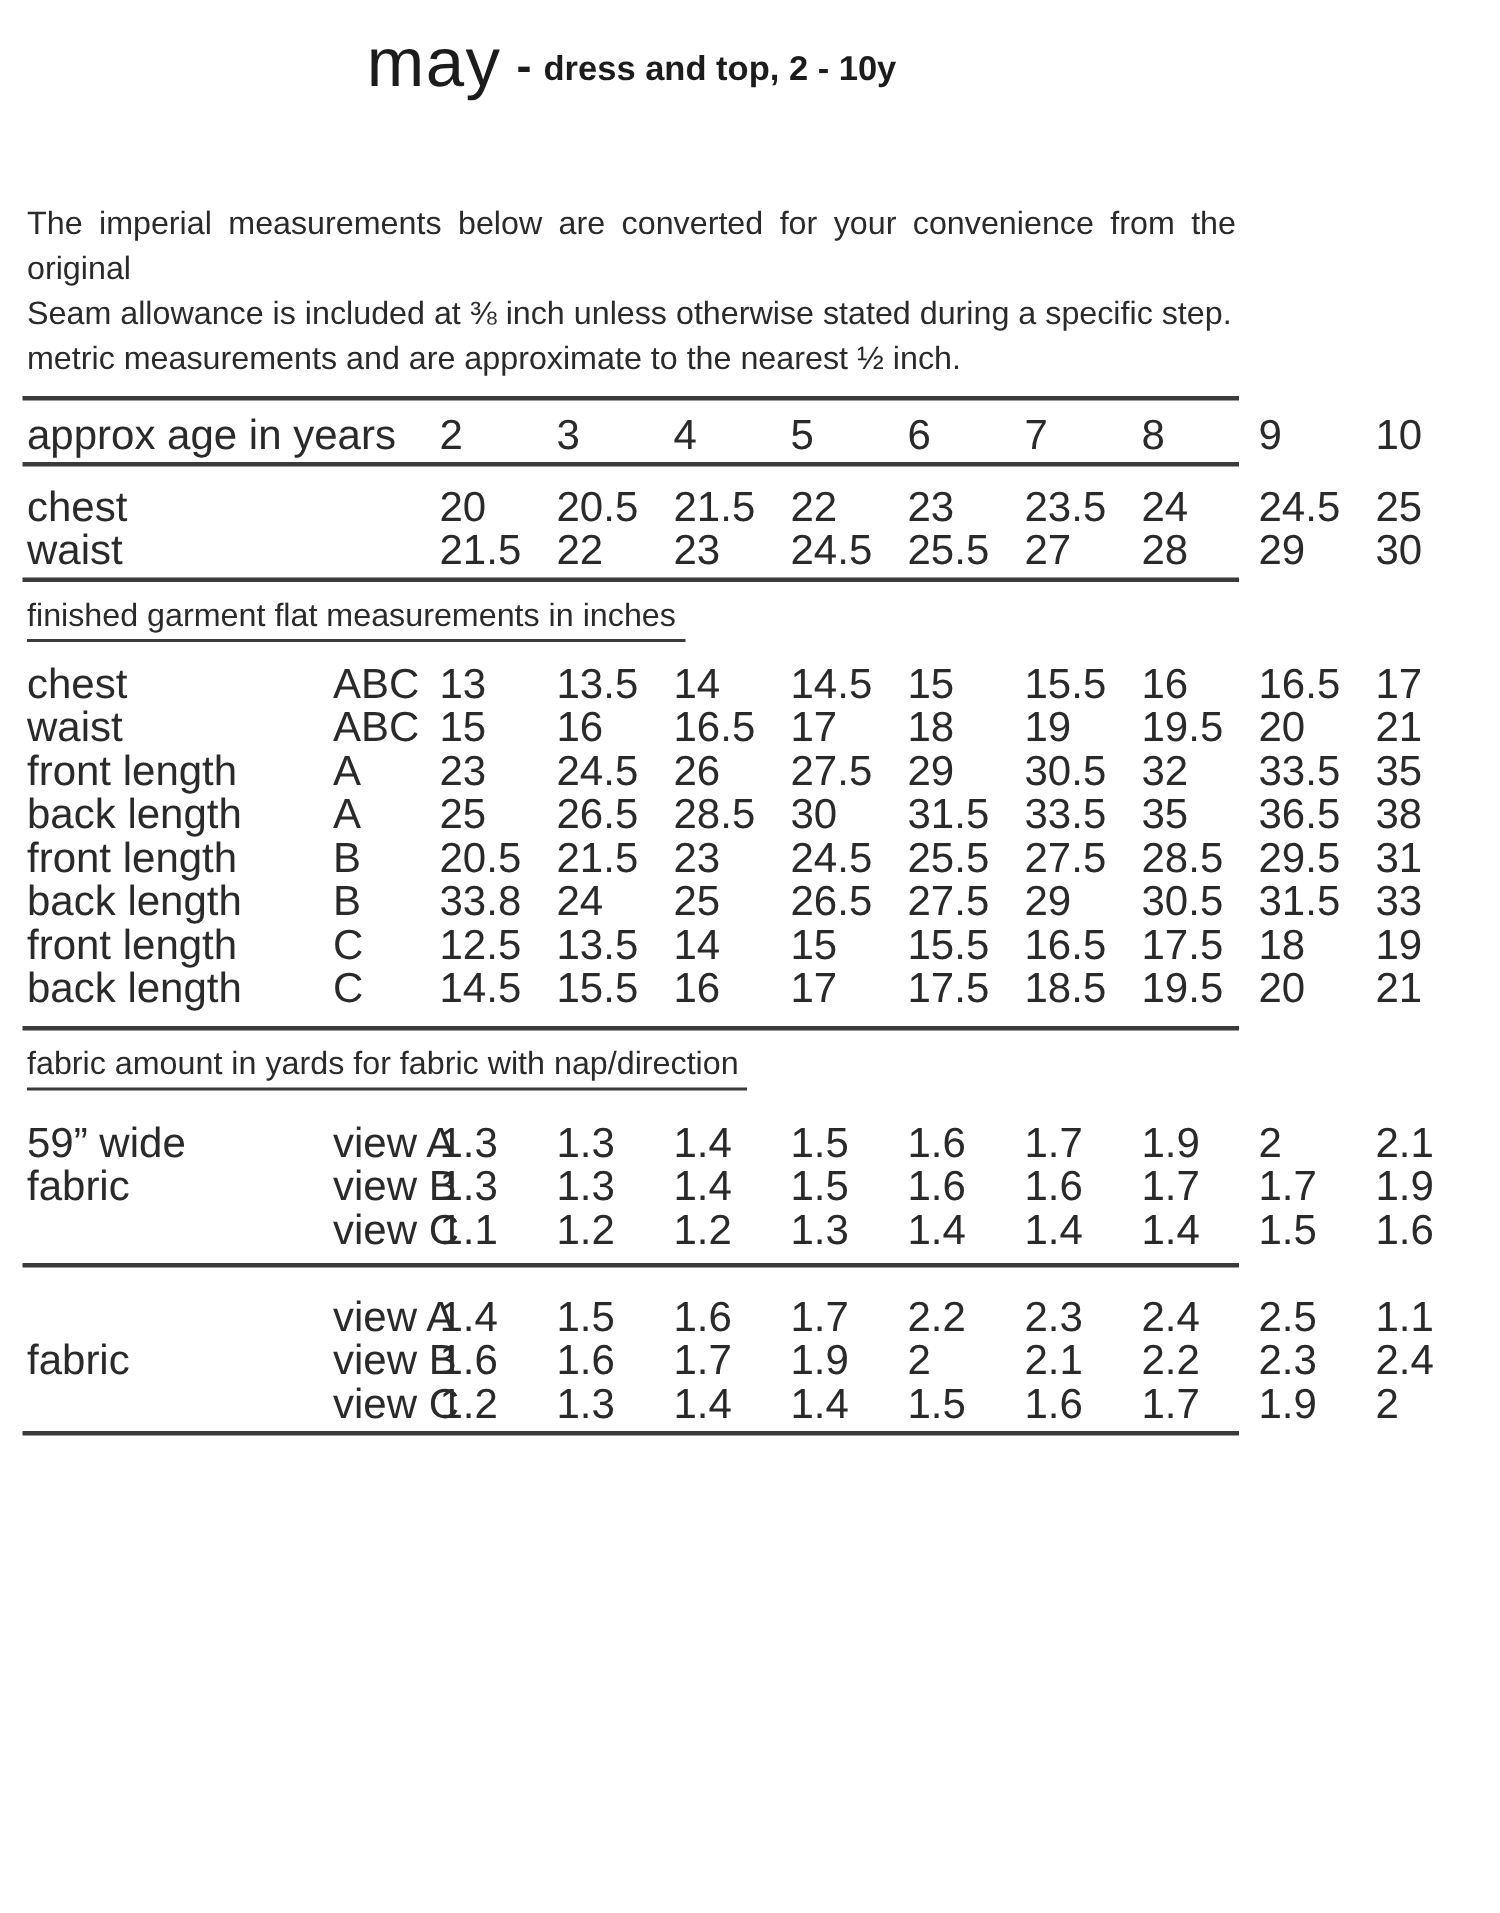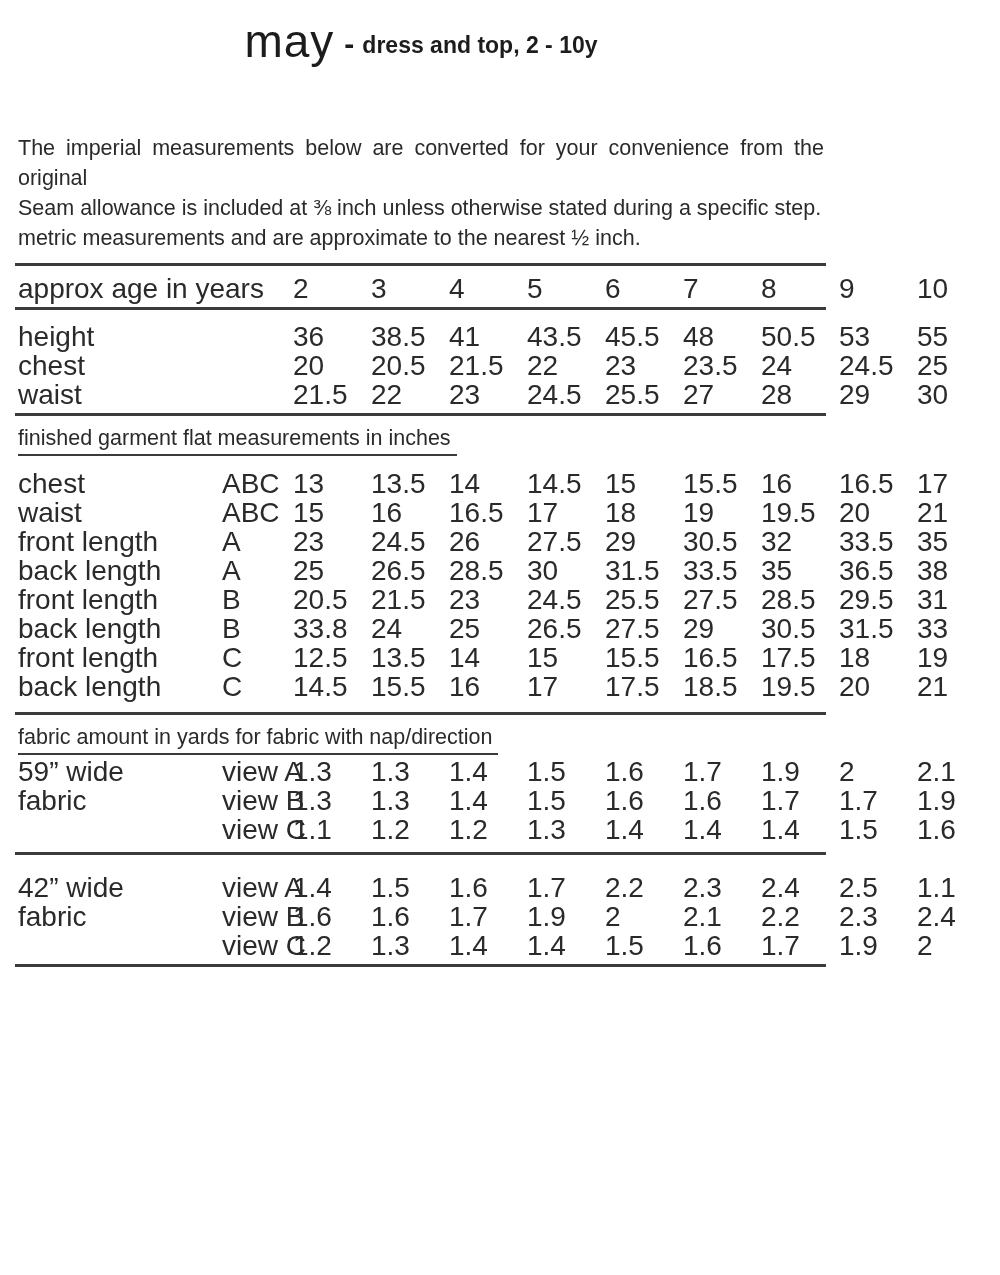--- a/index.html
+++ b/index.html
@@ -33,21 +33,21 @@
   .content { padding:0 18px; }
 
   
   .sec-head { font-size:21.5px; line-height:26px; color:#2a2a2a; }
   .sec-head span {
     display:inline-block;
     border-bottom:2px solid #3b3b3b;
     padding-bottom:3px; padding-right:6px;
   }
   .mt9 { margin-top:9px; } .mt13 { margin-top:13px; } .mt18 { margin-top:18px; }
-  .mt12 { margin-top:12px; } .mt10b { margin-top:2px; }
+  .mt12 { margin-top:12px; } .mt10b { margin-top:20px; }
 
   
   .trow {
     display:grid;
     grid-template-columns:204px 71px repeat(8,78px) 1fr;
     font-size:28px; line-height:29px; color:#2a2a2a;
     align-items:baseline;
   }
   .agerow { padding:8px 0 0 0; }
   .lbl { grid-column:1; white-space:nowrap; }
@@ -86,32 +86,20 @@
         <span class="num">10</span>
       </div>
   </div>
 
   <hr class="rule mt4">
 
   <div class="content">
 
     <div class="mt12">
       <div class="trow">
-        <span class="lbl span2">height</span>
-      <span class="num">36</span>
-          <span class="num">38.5</span>
-          <span class="num">41</span>
-          <span class="num">43.5</span>
-          <span class="num">45.5</span>
-          <span class="num">48</span>
-          <span class="num">50.5</span>
-          <span class="num">53</span>
-          <span class="num">55</span>
-        </div>
-      <div class="trow">
         <span class="lbl span2">chest</span>
       <span class="num">20</span>
           <span class="num">20.5</span>
           <span class="num">21.5</span>
           <span class="num">22</span>
           <span class="num">23</span>
           <span class="num">23.5</span>
           <span class="num">24</span>
           <span class="num">24.5</span>
           <span class="num">25</span>
@@ -294,21 +282,20 @@
           <span class="num">1.6</span>
         </div>
     </div>
   </div>
 
   <hr class="rule mt8">
 
   <div class="content">
     <div class="mt18">
       <div class="trow">
-        <span class="lbl">42” wide</span>
         <span class="variant">view A</span>
       <span class="num">1.4</span>
           <span class="num">1.5</span>
           <span class="num">1.6</span>
           <span class="num">1.7</span>
           <span class="num">2.2</span>
           <span class="num">2.3</span>
           <span class="num">2.4</span>
           <span class="num">2.5</span>
           <span class="num">1.1</span>

